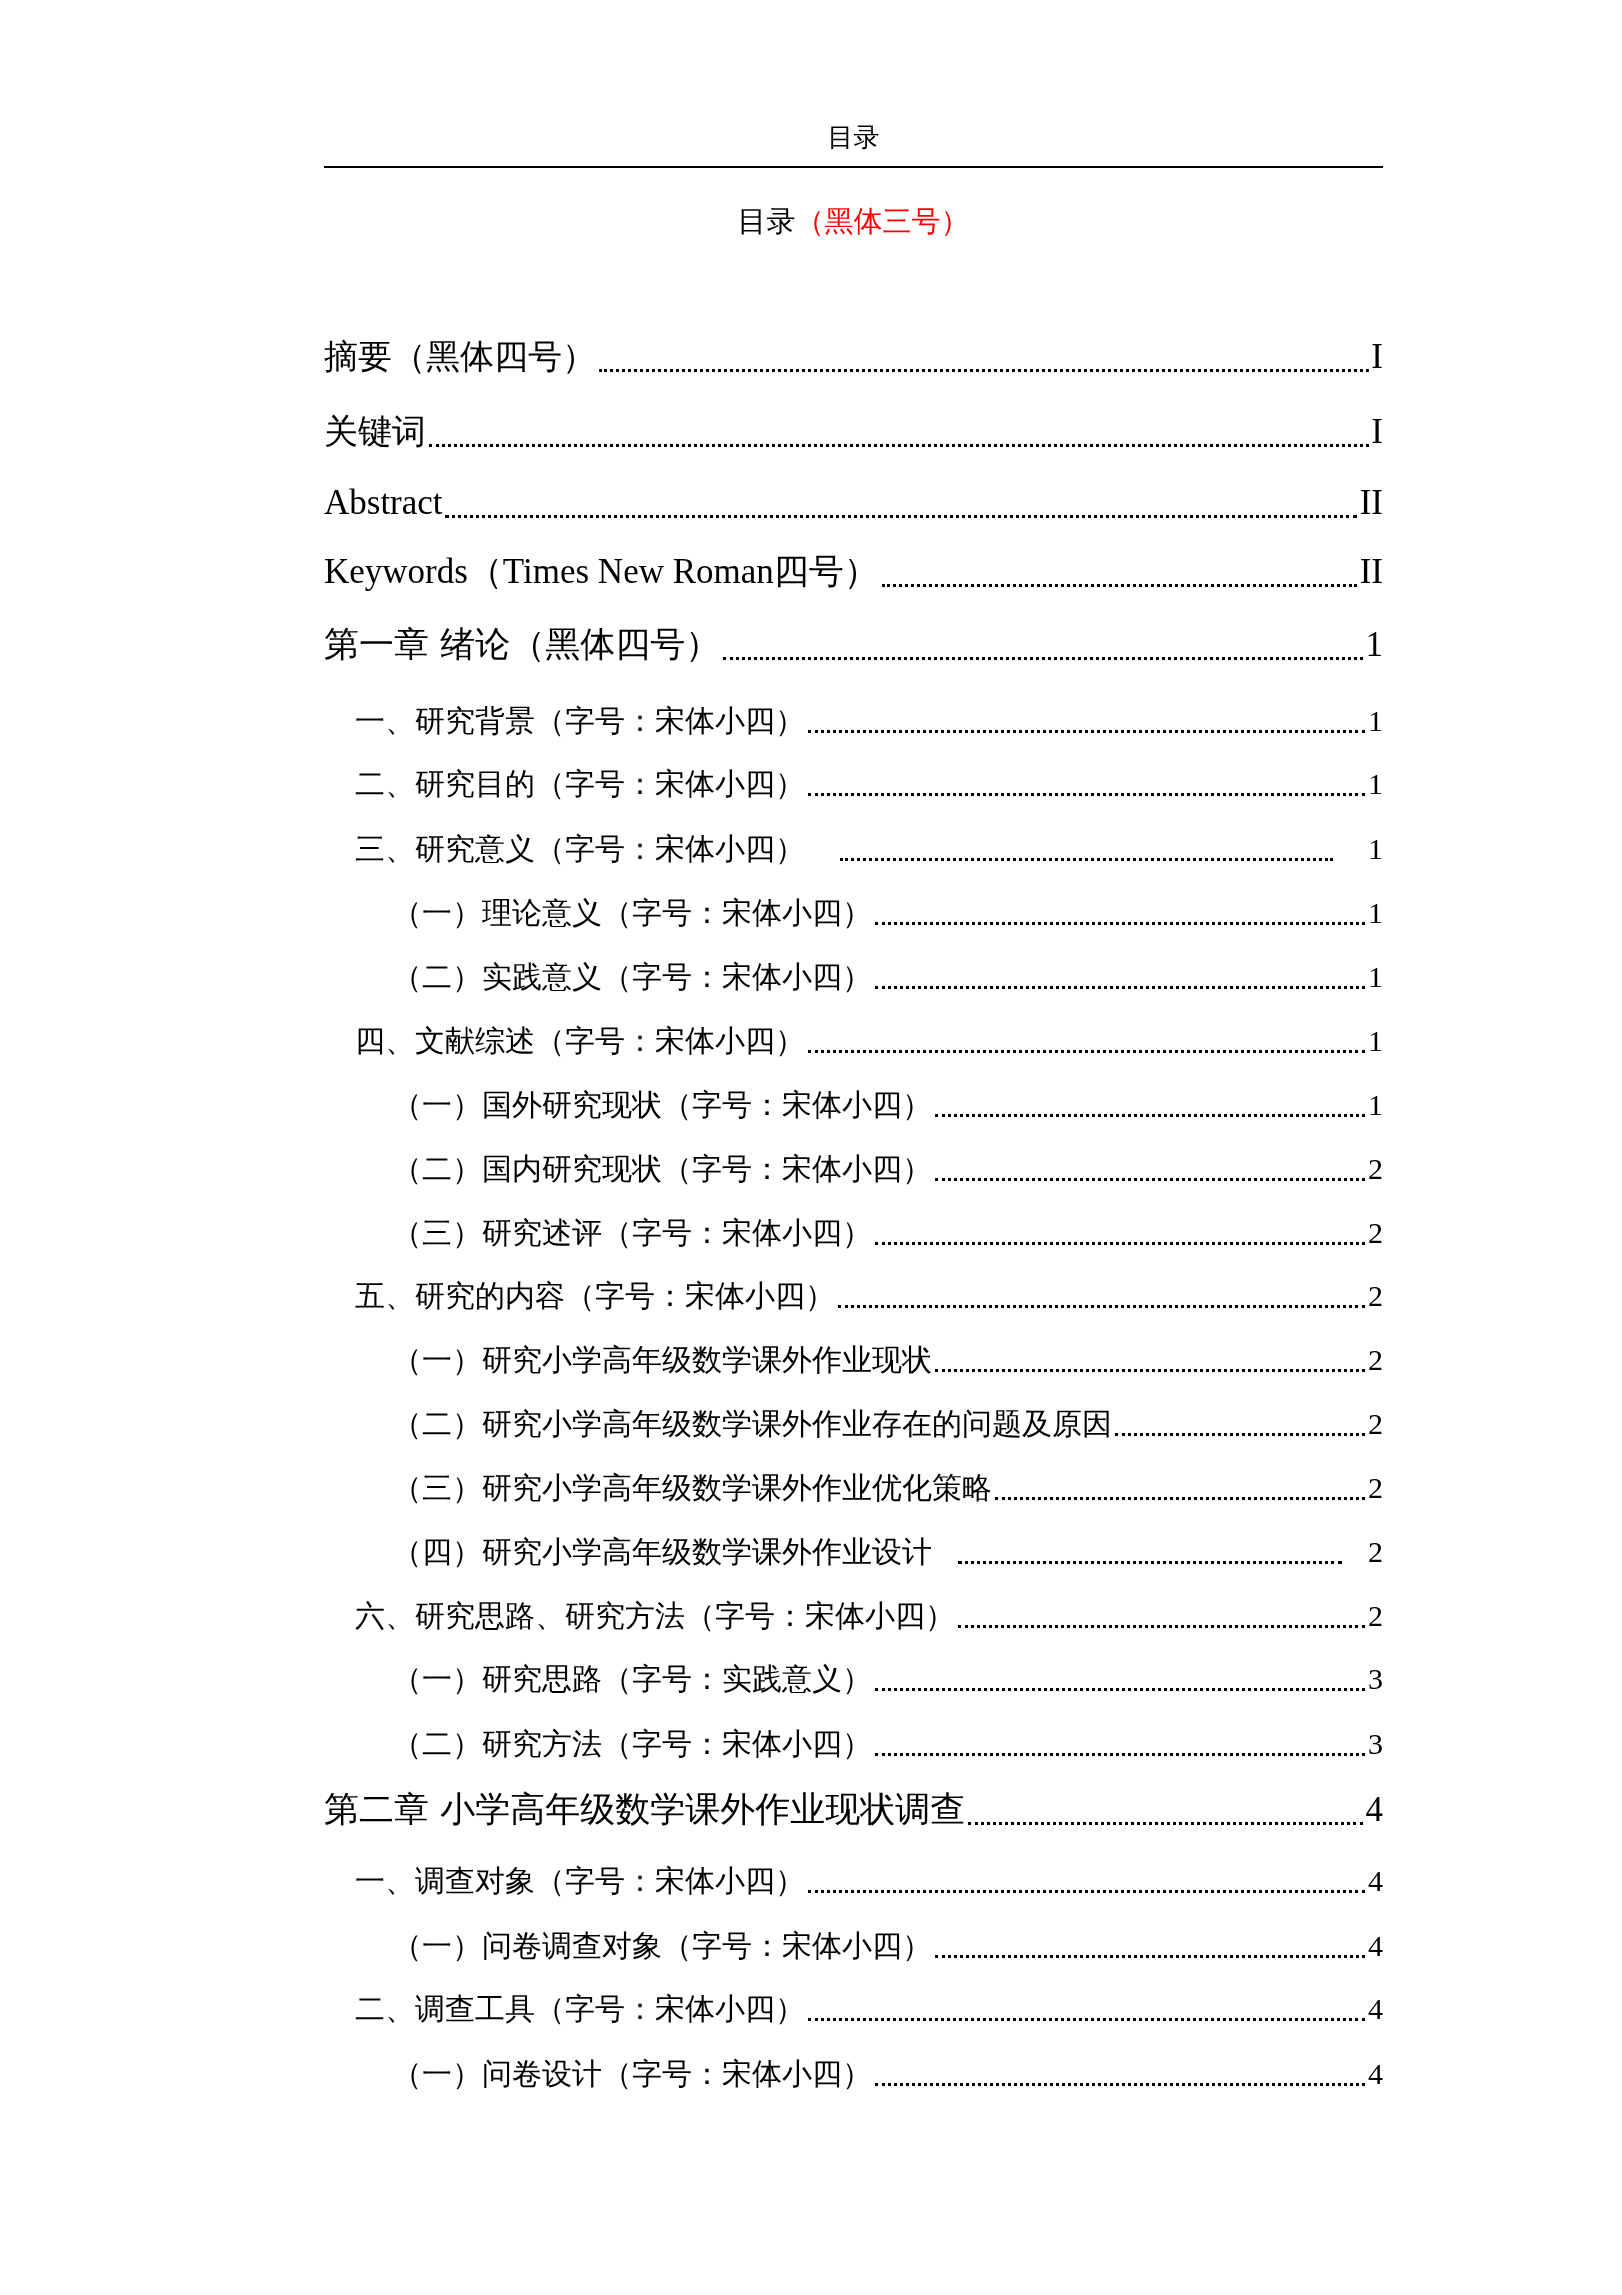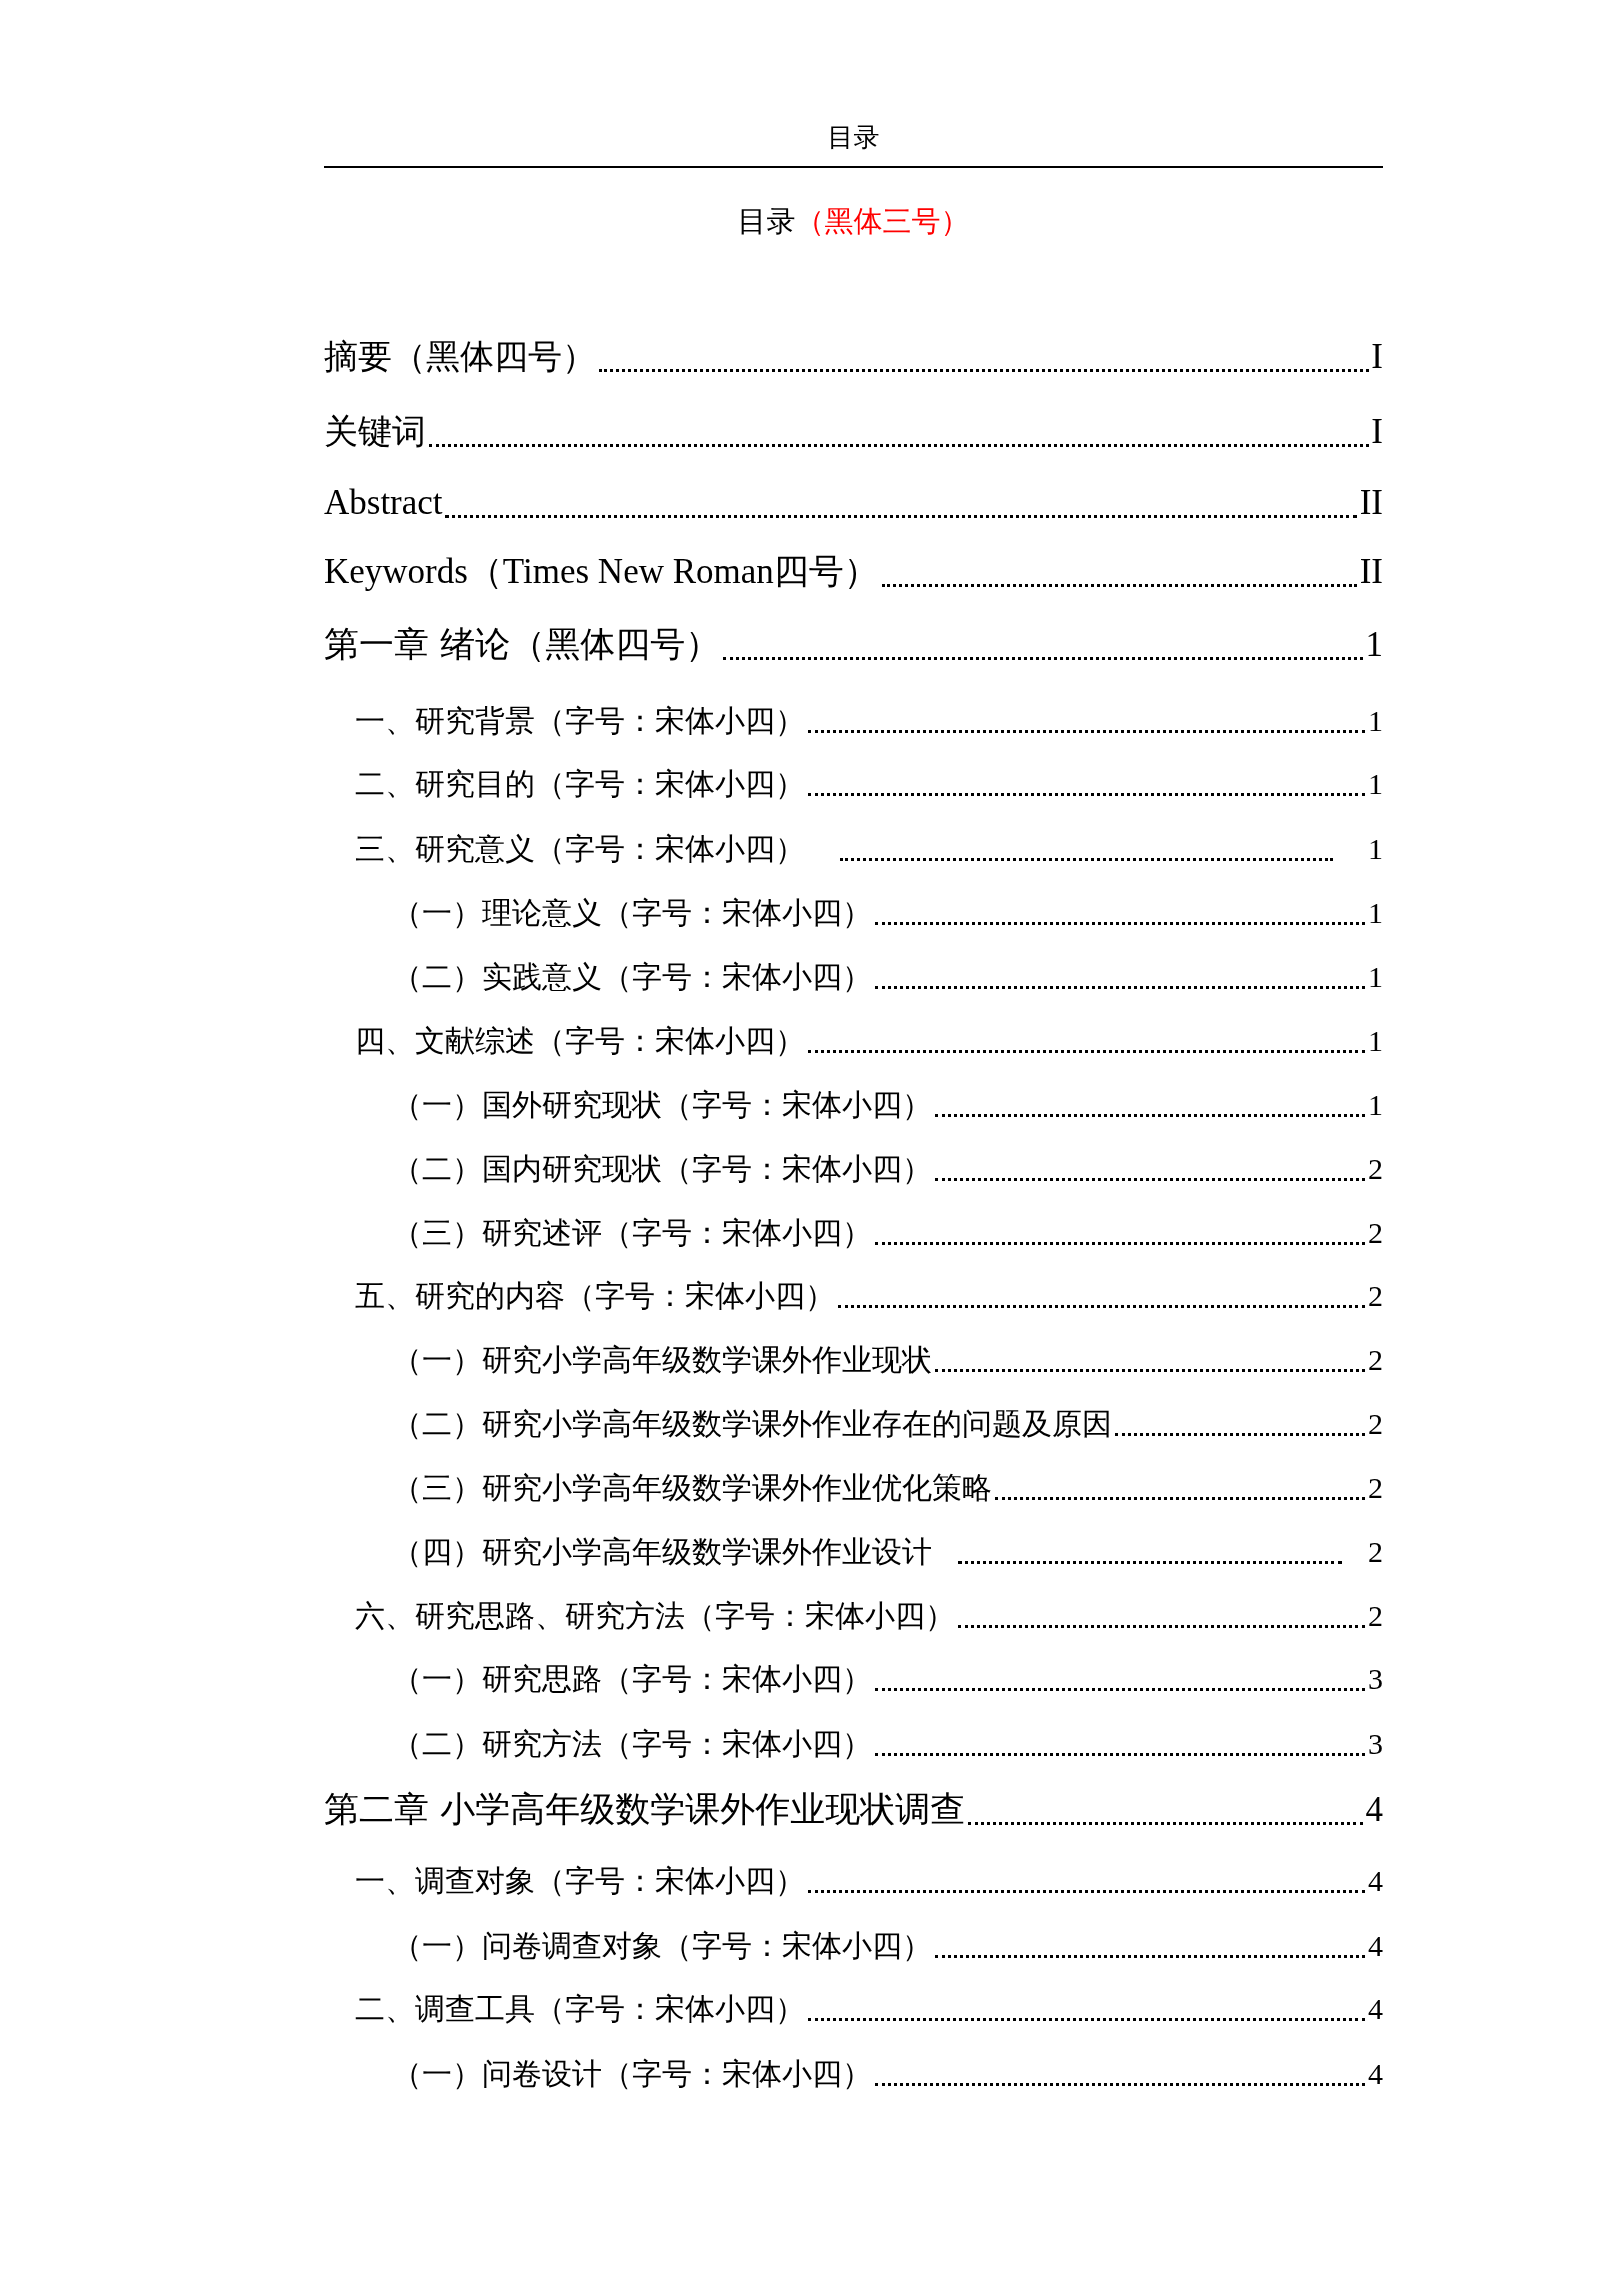--- a/index.html
+++ b/index.html
@@ -140,21 +140,21 @@
       <span class="label">（四）研究小学高年级数学课外作业设计</span>
       <span class="leader"></span>
       <span class="page">2</span>
     </div>
     <div class="row lvl1" style="top: 1597px;">
       <span class="label">六、研究思路、研究方法（字号：宋体小四）</span>
       <span class="leader"></span>
       <span class="page">2</span>
     </div>
     <div class="row lvl2" style="top: 1660px;">
-      <span class="label">（一）研究思路（字号：宋体小四）</span>
+      <span class="label">（一）研究思路（字号：实践意义）</span>
       <span class="leader"></span>
       <span class="page">3</span>
     </div>
     <div class="row lvl2" style="top: 1725px;">
       <span class="label">（二）研究方法（字号：宋体小四）</span>
       <span class="leader"></span>
       <span class="page">3</span>
     </div>
     <div class="row chap" style="top: 1787px;">
       <span class="label">第二章  小学高年级数学课外作业现状调查</span>

